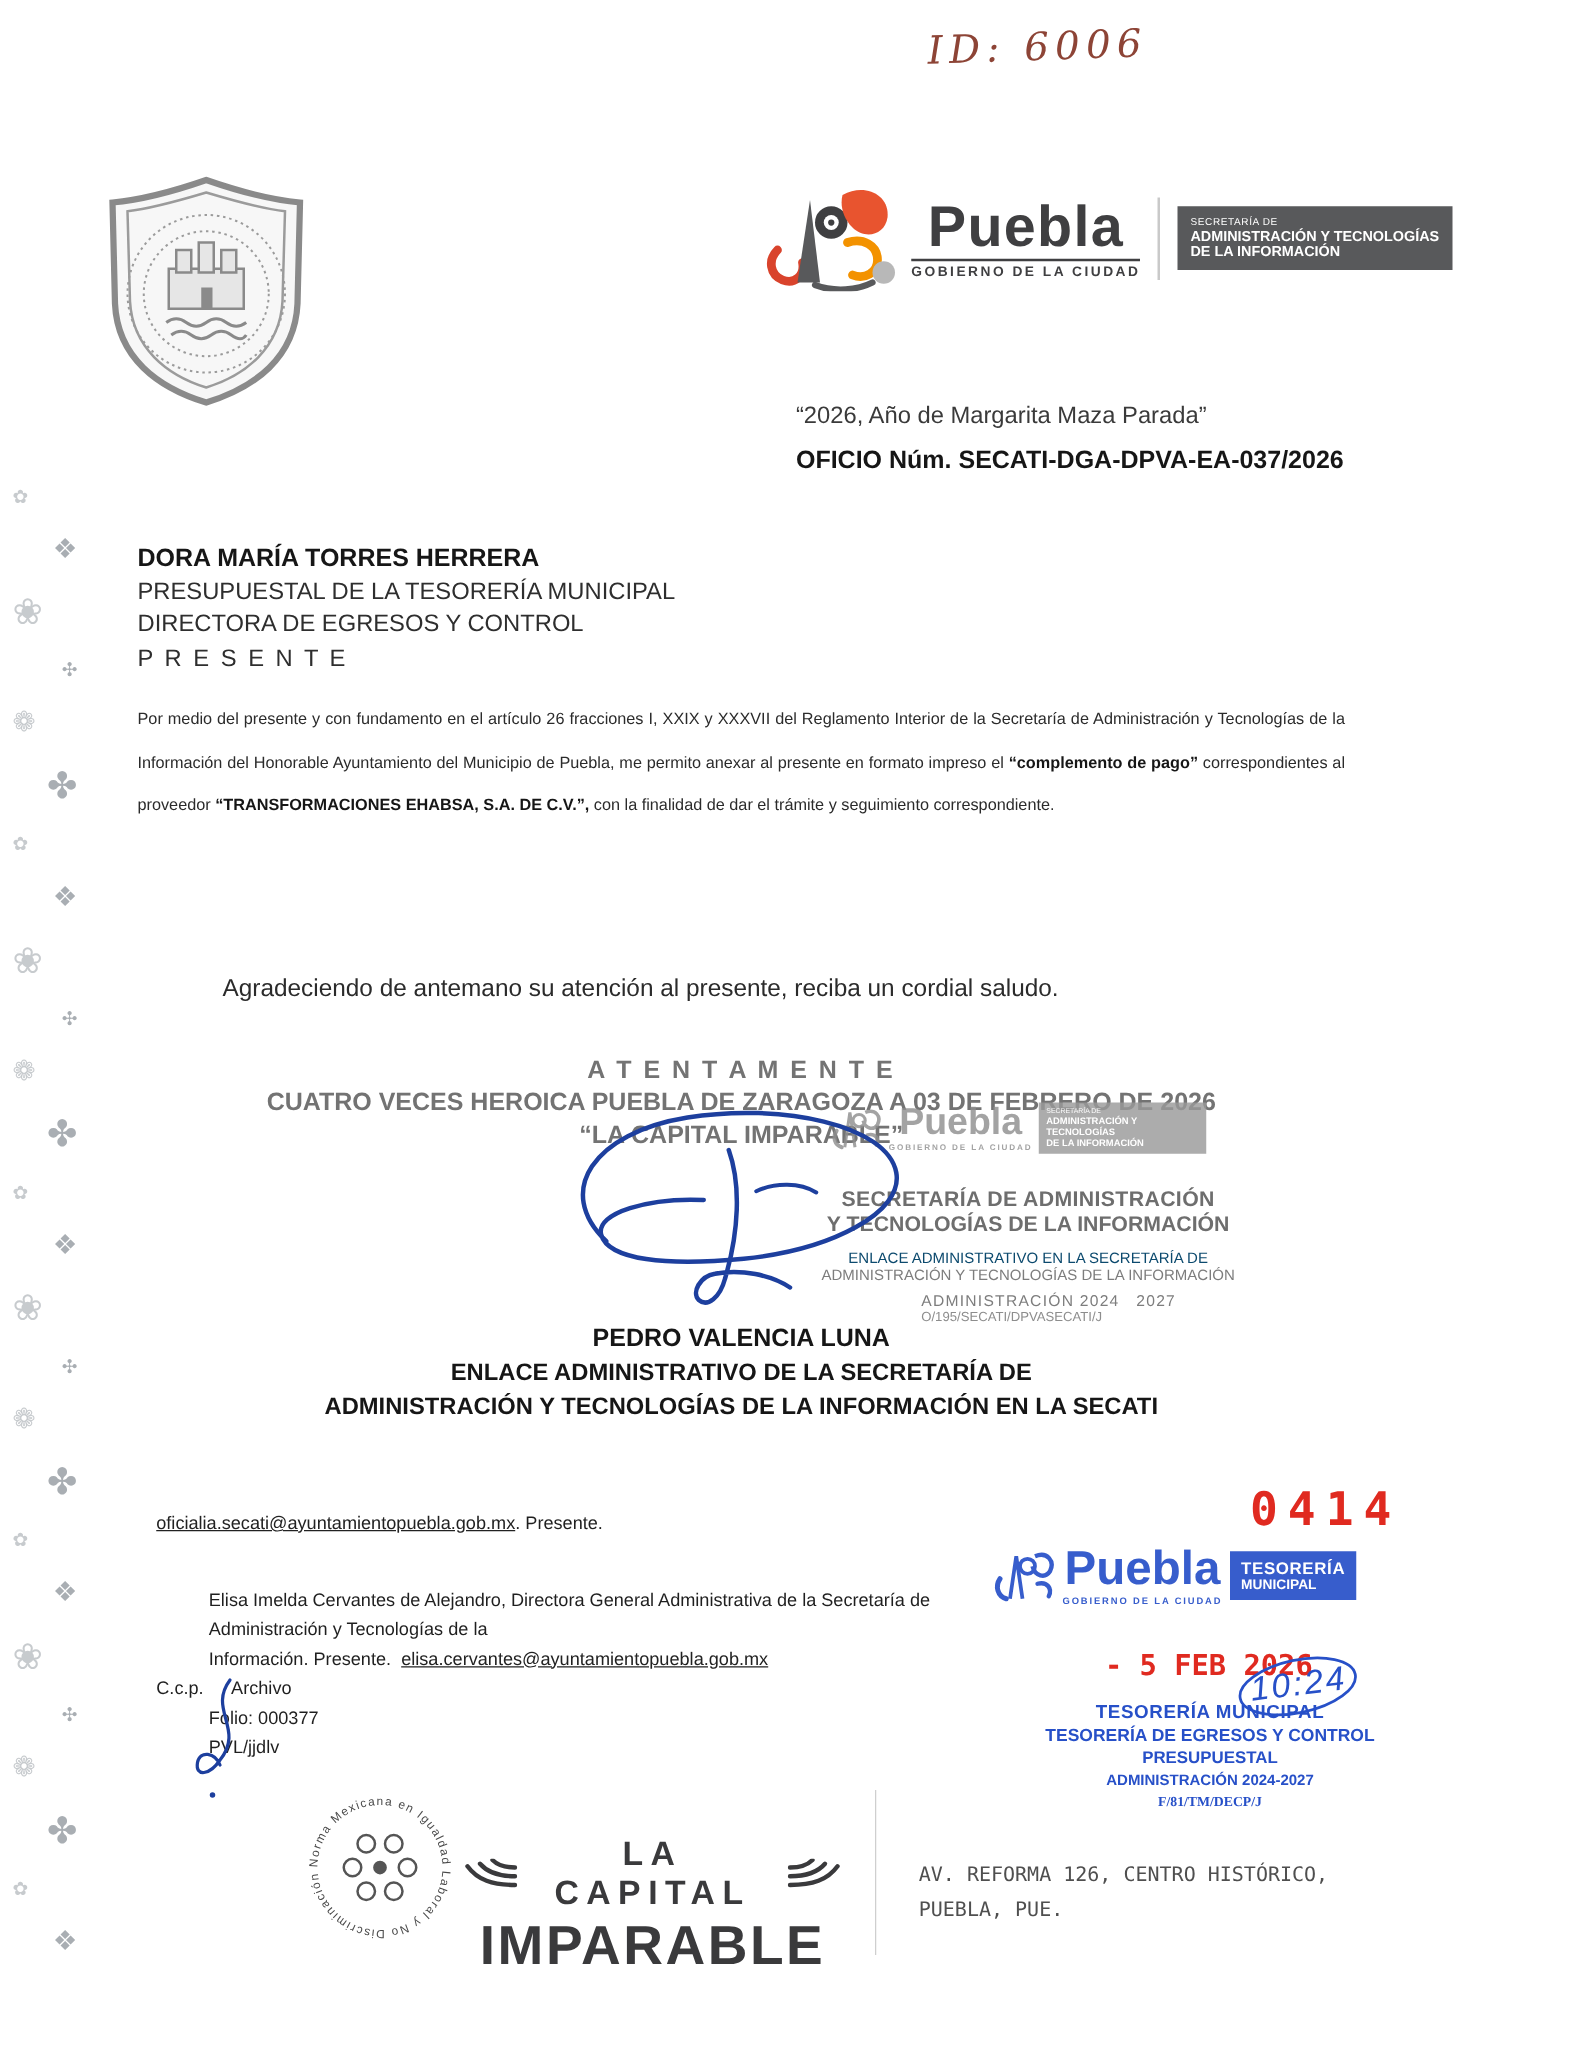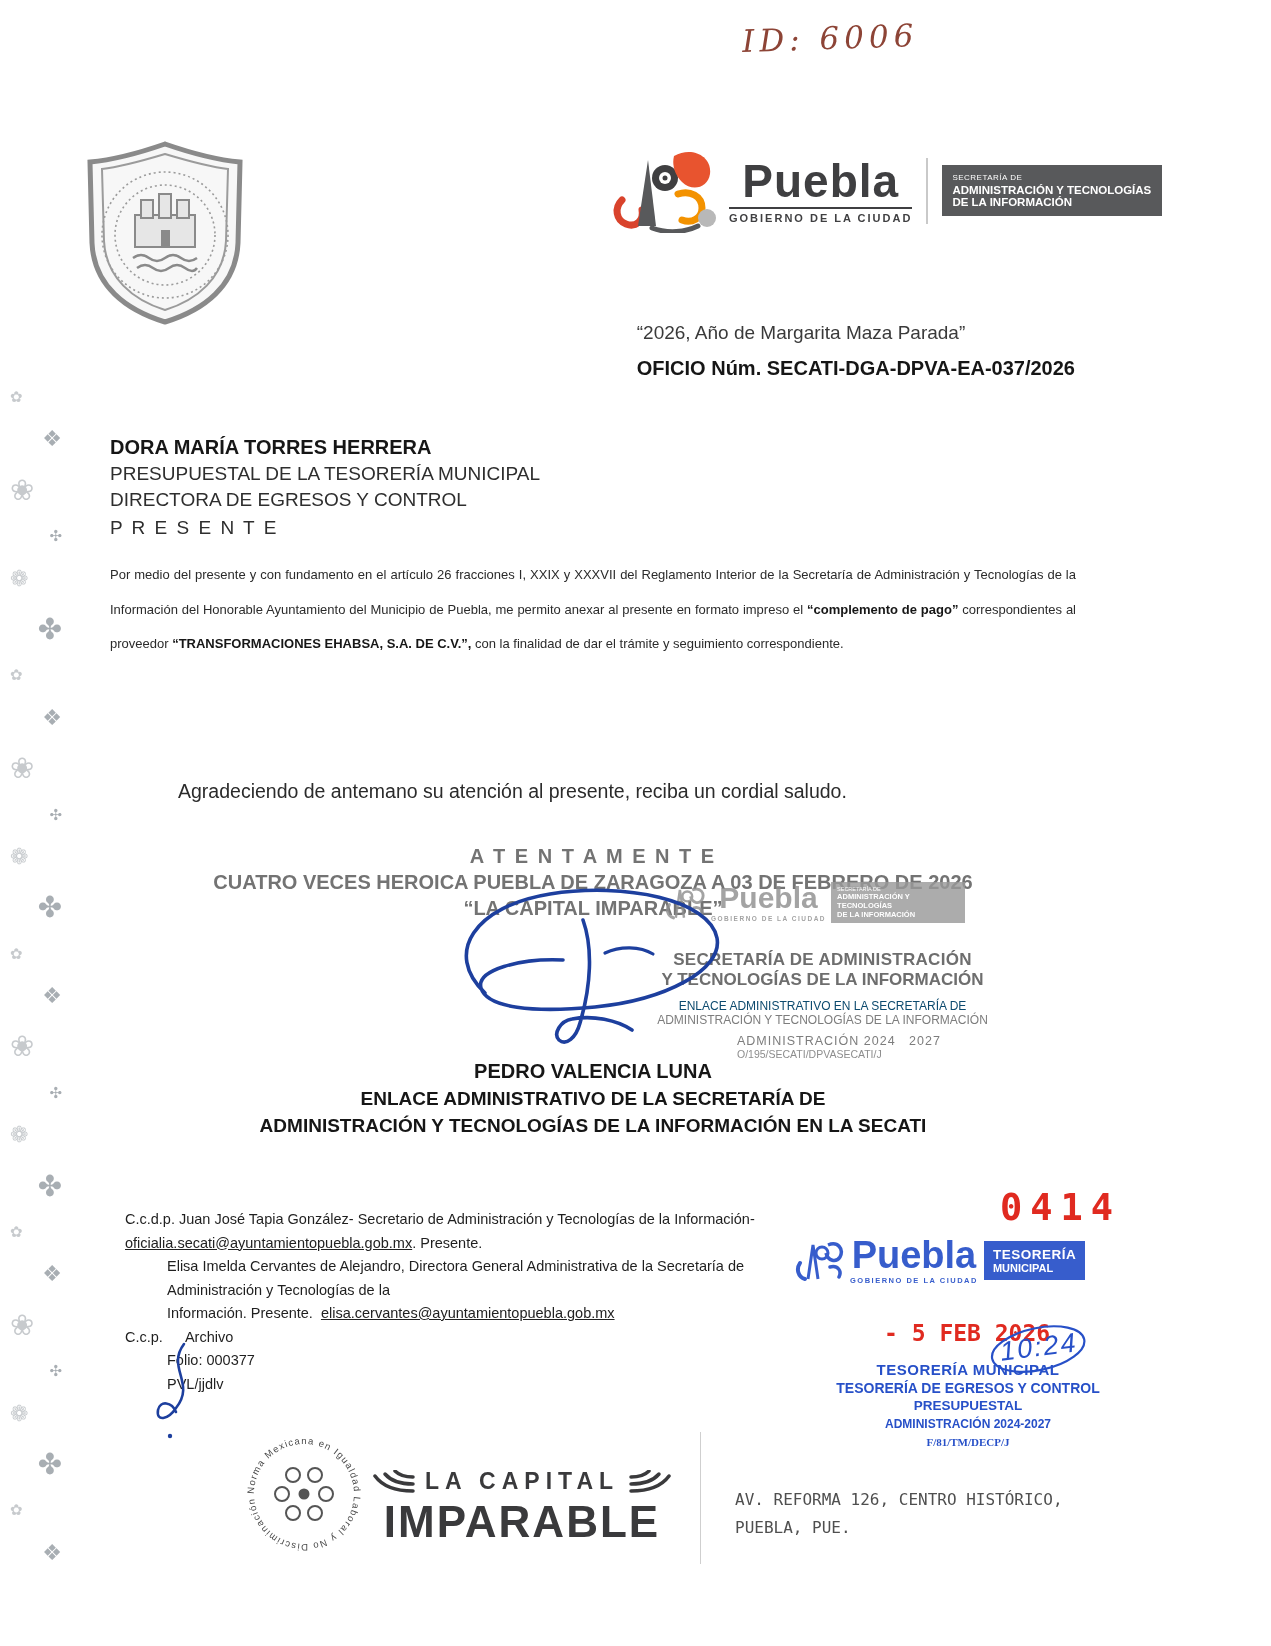--- a/index.html
+++ b/index.html
@@ -150,23 +150,22 @@
     </svg>
   </div>
 
   <div style="position:absolute;left:168px;top:1058px;width:850px;text-align:center;font-weight:bold;color:#161616;line-height:27px;">
     <div style="font-size:20px;">PEDRO VALENCIA LUNA</div>
     <div style="font-size:19px;">ENLACE ADMINISTRATIVO DE LA SECRETARÍA DE</div>
     <div style="font-size:19px;">ADMINISTRACIÓN Y TECNOLOGÍAS DE LA INFORMACIÓN EN LA SECATI</div>
   </div>
 
   <div style="position:absolute;left:125px;top:1208px;width:690px;">
-    <div class="ccline">C.c.d.p. Juan José Tapia González- Secretario de Administración y Tecnologías de la Información-</div>
     <div class="ccline"><span class="email">oficialia.secati@ayuntamientopuebla.gob.mx</span><span>. Presente.</span></div>
-    <div class="ccline" style="padding-left:42px;">Elisa Imelda Cervantes de Alejandro, Directora General Administrativa de la Secretaría de Administración y Tecnologías de la</div>
+    <div class="ccline" style="padding-left:42px;margin-top:38px;">Elisa Imelda Cervantes de Alejandro, Directora General Administrativa de la Secretaría de Administración y Tecnologías de la</div>
     <div class="ccline" style="padding-left:42px;"><span>Información. Presente.&nbsp; </span><span class="email">elisa.cervantes@ayuntamientopuebla.gob.mx</span></div>
     <div class="ccline"><span>C.c.p.</span><span style="display:inline-block;width:22px;"></span><span>Archivo</span></div>
     <div class="ccline" style="padding-left:42px;">Folio: 000377</div>
     <div class="ccline" style="padding-left:42px;">PVL/jjdlv</div>
   </div>
 
   <div style="position:absolute;left:1000px;top:1186px;font-family:'DejaVu Sans Mono',monospace;font-weight:bold;font-size:37px;color:#e02a20;letter-spacing:8px;">0414</div>
 
   <div style="position:absolute;left:792px;top:1236px;width:352px;">
     <div style="display:flex;align-items:center;gap:6px;opacity:.92;">
@@ -233,21 +232,21 @@
 
   <div style="position:absolute;left:372px;top:1468px;width:300px;text-align:center;color:#3a3a3c;">
     <div style="display:flex;align-items:center;justify-content:center;gap:10px;">
       <span>
         <svg width="42" height="24" viewBox="0 0 42 24">
           <path d="M40 21 C22 21 10 17 2 6" stroke="#3a3a3c" stroke-width="3.5" fill="none" stroke-linecap="round"></path>
           <path d="M40 14 C27 14 18 11 12 4" stroke="#3a3a3c" stroke-width="3.5" fill="none" stroke-linecap="round"></path>
           <path d="M40 7 C31 7 26 5 22 1" stroke="#3a3a3c" stroke-width="3.5" fill="none" stroke-linecap="round"></path>
         </svg>
       </span>
-      <span style="font-size:23px;font-weight:bold;letter-spacing:6px;">LA CAPITAL</span>
+      <span style="font-size:27px;font-weight:bold;letter-spacing:6px;">LA CAPITAL</span>
       <span>
         <svg width="42" height="24" viewBox="0 0 42 24">
           <g transform="scale(-1,1) translate(-42,0)">
             <path d="M40 21 C22 21 10 17 2 6" stroke="#3a3a3c" stroke-width="3.5" fill="none" stroke-linecap="round"></path>
             <path d="M40 14 C27 14 18 11 12 4" stroke="#3a3a3c" stroke-width="3.5" fill="none" stroke-linecap="round"></path>
             <path d="M40 7 C31 7 26 5 22 1" stroke="#3a3a3c" stroke-width="3.5" fill="none" stroke-linecap="round"></path>
           </g>
         </svg>
       </span>
     </div>

